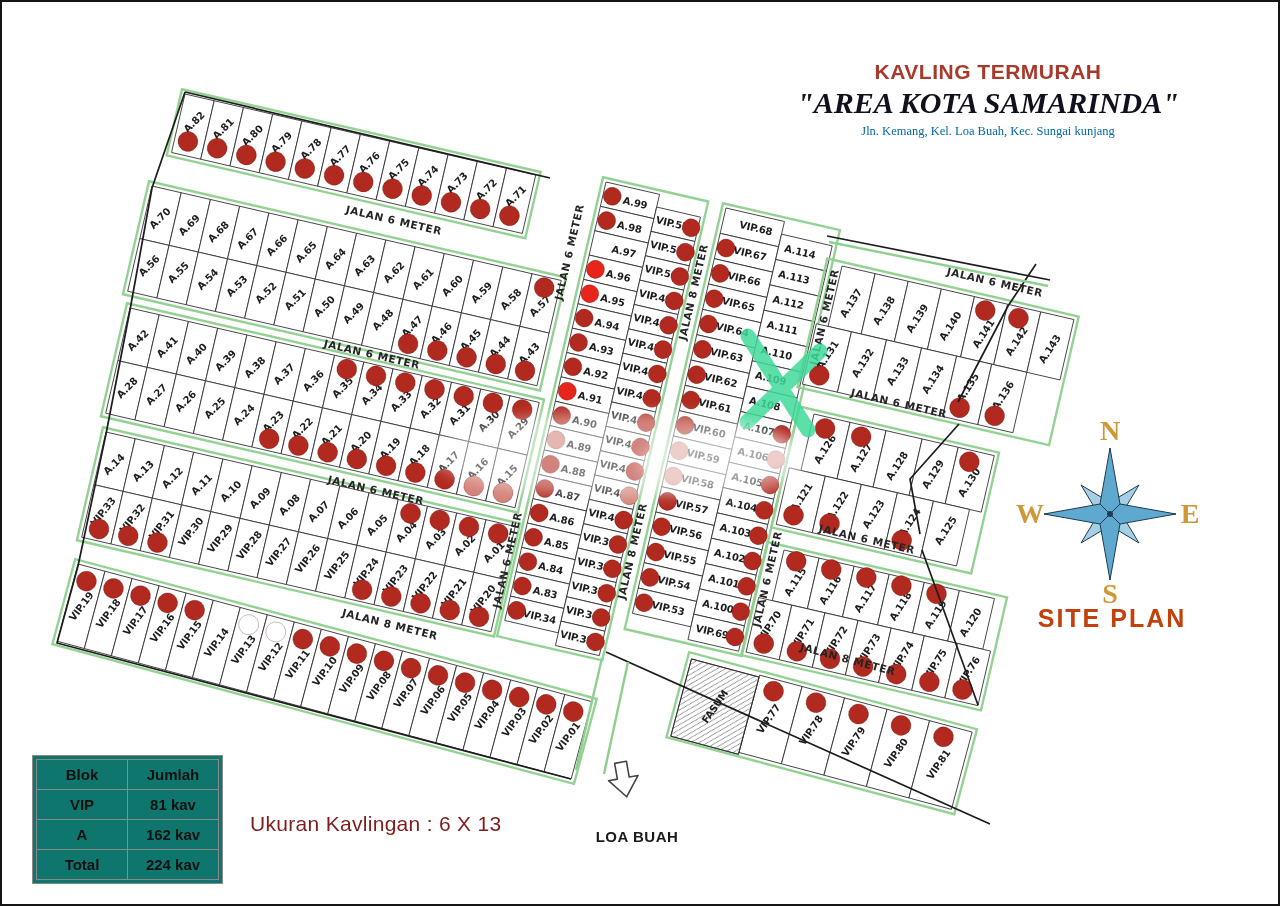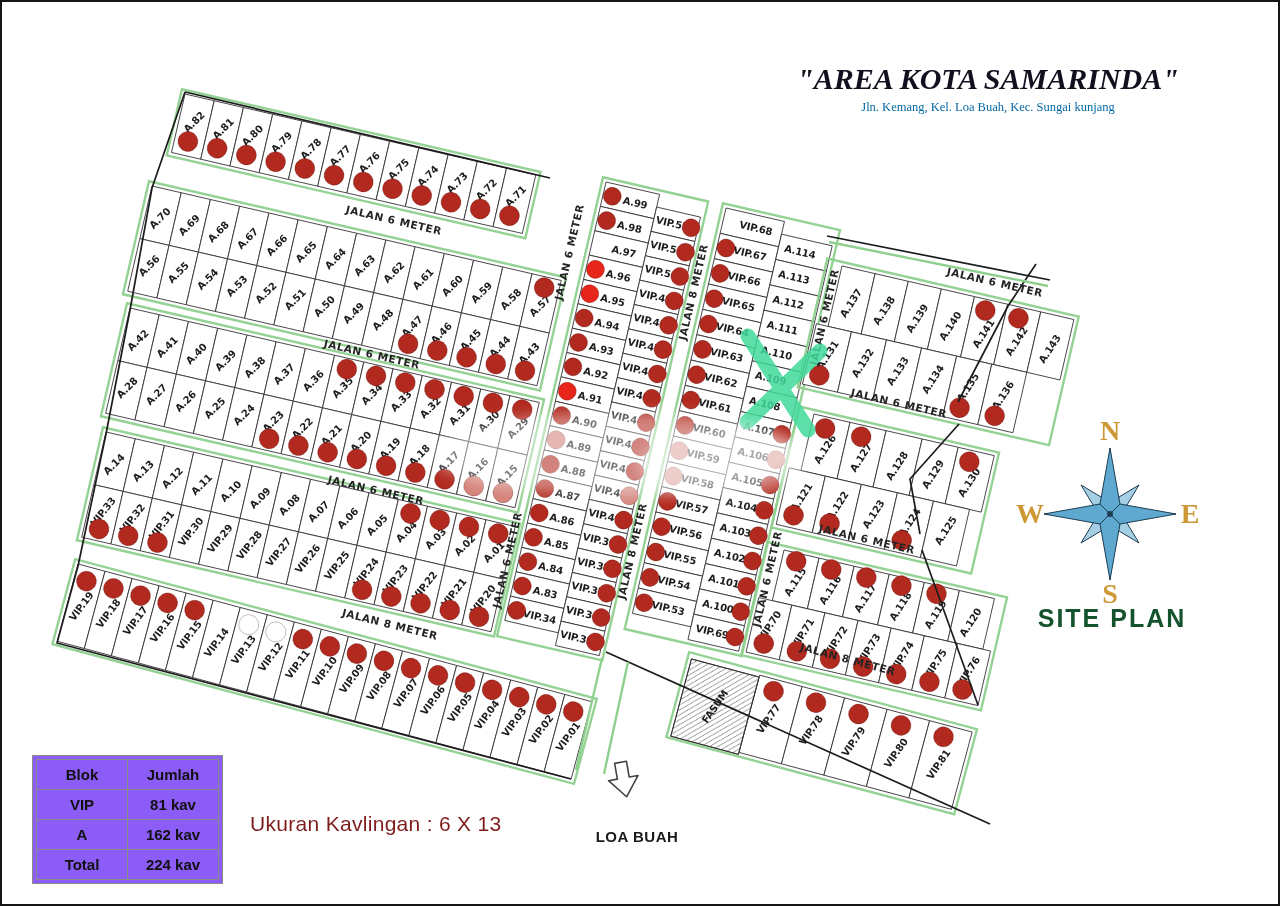--- a/index.html
+++ b/index.html
@@ -10,26 +10,26 @@
   .boundary{fill:none;stroke:#1c1c1c;stroke-width:1.7;stroke-linejoin:round;}
   .greenline{fill:none;stroke:#8ed08e;stroke-width:2.4;}
   .lot-label{font:700 10px "DejaVu Sans",sans-serif;fill:#1c1c1c;text-anchor:middle;dominant-baseline:central;letter-spacing:-0.2px;}
   .road-label{font:700 10.5px "DejaVu Sans",sans-serif;fill:#242424;text-anchor:middle;dominant-baseline:central;letter-spacing:0.6px;}
   .dot{stroke:rgba(60,0,0,0.35);stroke-width:0.7;}
   .title-block{position:absolute;left:758px;top:58px;width:456px;text-align:center;}
   .title-sub{font-size:21px;font-weight:700;color:#a83a2b;letter-spacing:0.5px;}
   .title-main{font-family:"Liberation Serif",serif;font-style:italic;font-weight:700;font-size:30px;color:#10101e;margin-top:2px;white-space:nowrap;}
   .title-tag{font-size:19px;font-weight:700;color:#1f3c8f;margin-top:4px;letter-spacing:0.5px;}
   .title-addr{font-family:"Liberation Serif",serif;font-size:12.5px;color:#0369a1;margin-top:4px;}
-  .legend{position:absolute;left:30px;top:753px;background:#8b5cf6;border:1.5px solid #8a8a8a;padding:3px;}
+  .legend{position:absolute;left:30px;top:753px;background:#0f766e;border:1.5px solid #8a8a8a;padding:3px;}
   .legend table{border-collapse:collapse;}
   .legend th,.legend td{border:1px solid #8a8a8a;width:88px;height:27px;text-align:center;font-size:15px;font-weight:700;color:#111;}
   .size-note{position:absolute;left:248px;top:810px;font-size:21px;color:#7f1d1d;letter-spacing:0.3px;}
   .exit-label{position:absolute;left:575px;top:826px;width:120px;text-align:center;font-size:15px;font-weight:700;color:#1a1a1a;letter-spacing:0.5px;}
-  .siteplan-caption{position:absolute;left:1010px;top:602px;width:200px;text-align:center;font-size:25px;font-weight:700;color:#14532d;letter-spacing:2px;}
+  .siteplan-caption{position:absolute;left:1010px;top:602px;width:200px;text-align:center;font-size:25px;font-weight:700;color:#c2410c;letter-spacing:2px;}
   .compass-letter{font-family:"Liberation Serif",serif;font-weight:700;font-size:28px;fill:#cf9836;text-anchor:middle;}
 </style>
 </head>
 <body>
 
 <div class="frame">
 
   <svg width="1276" height="902" viewBox="0 0 1276 902">
     <defs>
       <pattern id="hatch" patternUnits="userSpaceOnUse" width="6" height="6">
@@ -1181,20 +1181,21 @@
       <polygon points="1174,512 1118,502 1108,512 1118,522" fill="#5fa8cf" stroke="#1d3d52" stroke-width="1"></polygon>
       <circle cx="1108" cy="512" r="3" fill="#1d3d52"></circle>
       <text class="compass-letter" x="1108" y="438">N</text>
       <text class="compass-letter" x="1108" y="601">S</text>
       <text class="compass-letter" x="1028" y="521">W</text>
       <text class="compass-letter" x="1188" y="521">E</text>
     </g>
   </svg>
 
   <div class="title-block">
+    <div class="title-sub">KAVLING TERMURAH</div>
     <div class="title-main">"AREA KOTA SAMARINDA"</div>
     <div class="title-addr">Jln. Kemang, Kel. Loa Buah, Kec. Sungai kunjang</div>
   </div>
 
   <div class="legend">
     <table>
       <thead>
           <tr>
             <th>Blok</th>
             <th>Jumlah</th>

